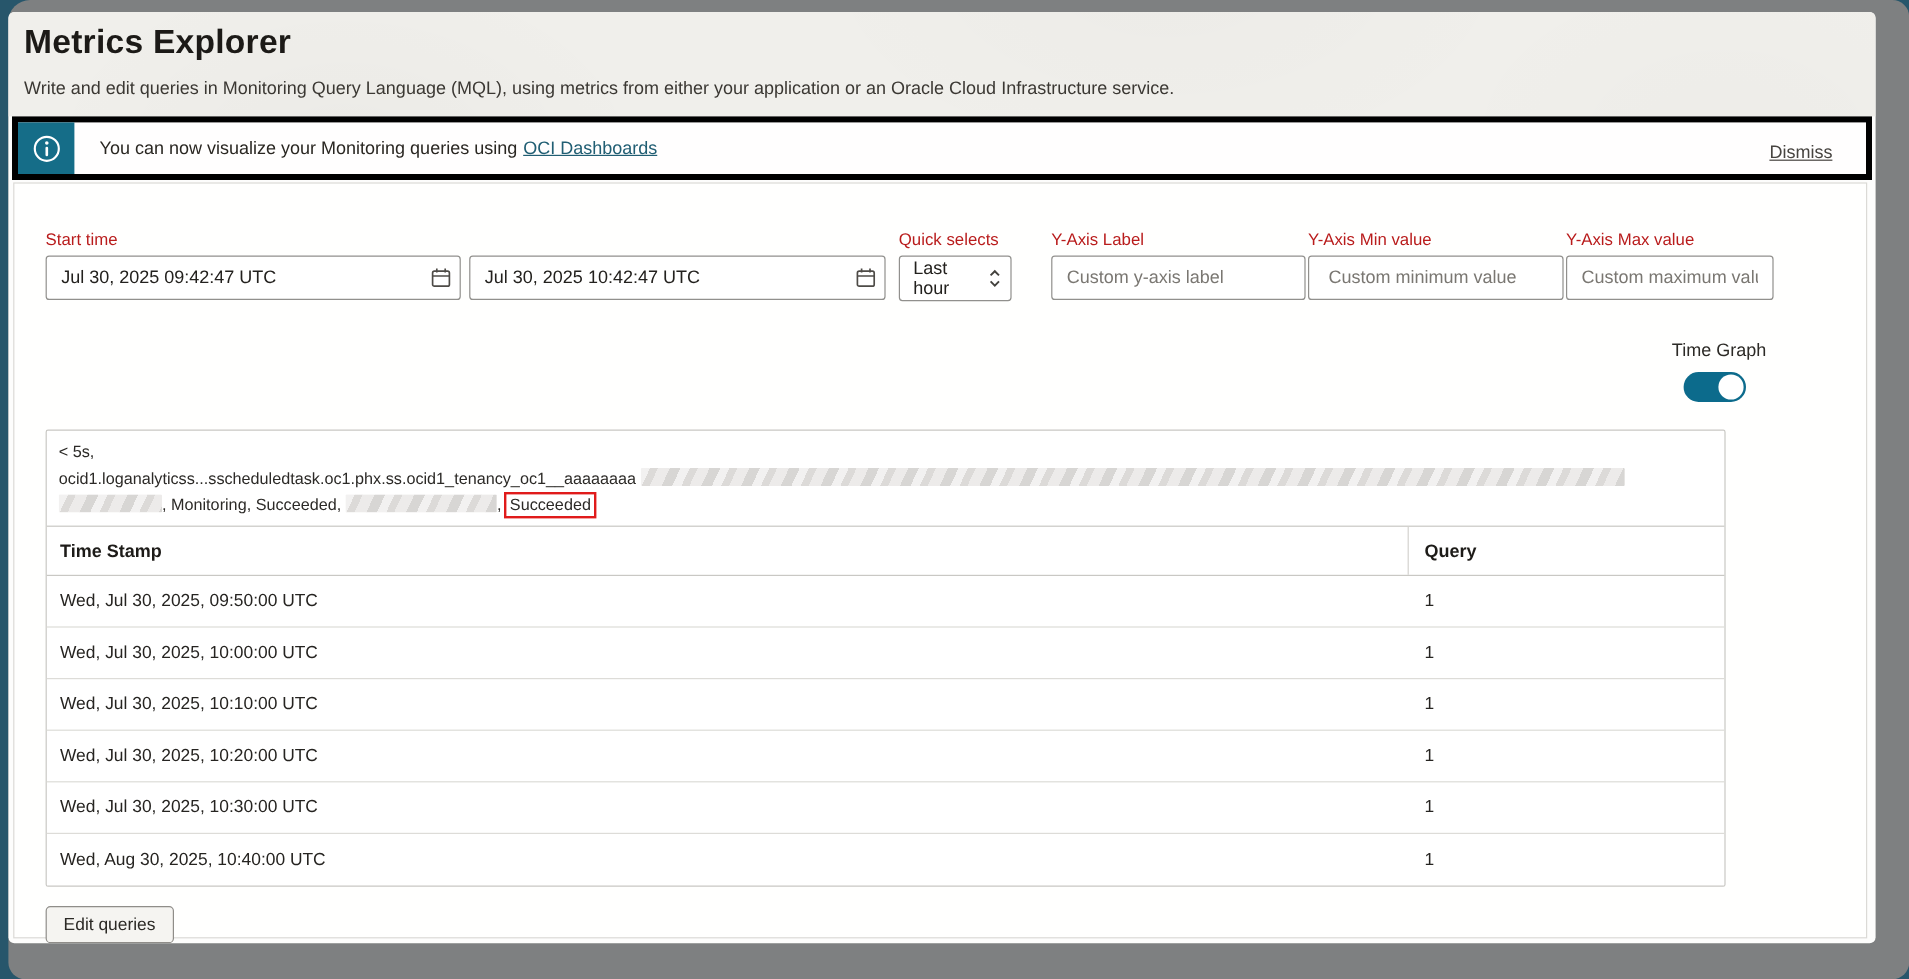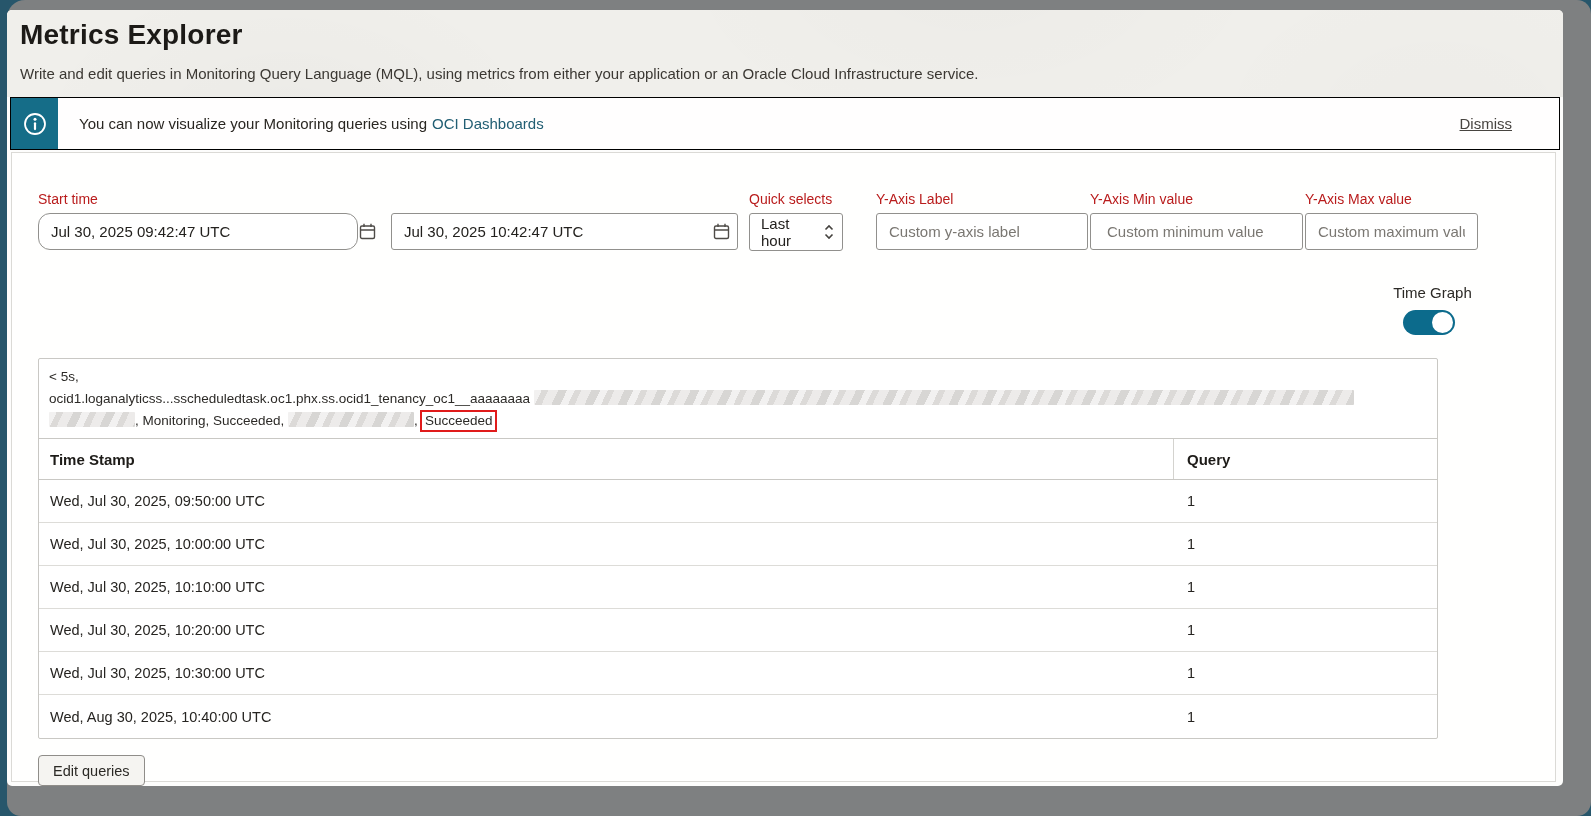--- a/index.html
+++ b/index.html
@@ -28,33 +28,33 @@
       radial-gradient(ellipse 420px 260px at 18% 135%, rgba(0,0,0,0.018), transparent 62%),
       radial-gradient(ellipse 520px 300px at 62% -45%, rgba(0,0,0,0.014), transparent 60%),
       radial-gradient(ellipse 380px 240px at 92% 120%, rgba(0,0,0,0.012), transparent 65%);
   }
   .page-title { position:absolute; left:13px; top:9px; font-size:28px; color:#1c1a17; letter-spacing:.2px; }
   .page-subtitle { position:absolute; left:13px; top:55px; font-size:15px; color:#3b3833; }
 
   
   .banner {
     position:absolute; top:87px; left:3px; right:3px; height:53px;
-    background:#fffefe; border:1px solid #000000;
+    background:#fffefe; border:5px solid #000000;
   }
   .banner-icon-box {
     position:absolute; left:0; top:0; bottom:0; width:47px;
     background:#156d88; display:flex; align-items:center; justify-content:center;
   }
   .banner-text {
     position:absolute; left:68px; top:0; height:100%;
     display:flex; align-items:center; font-size:15px; color:#2a2722;
   }
-  .banner-link { color:#215e73; cursor:pointer; margin-left:5px; }
+  .banner-link { color:#215e73; text-decoration:underline; cursor:pointer; margin-left:5px; }
   .dismiss-link {
-    position:absolute; right:47px; top:17px;
+    position:absolute; right:28px; top:17px;
     font-size:15px; color:#474440; text-decoration:underline; cursor:pointer;
   }
 
   
   .main-panel {
     position:absolute; top:142px; left:4px; right:7px; bottom:4px;
     background:#fffffe; border:1px solid #dbdad6;
   }
   .field-label { position:absolute; top:38px; font-size:14px; color:#b91c1c; }
   .text-input {
@@ -150,21 +150,21 @@
     <div class="banner-text">
       <span>You can now visualize your Monitoring queries using</span>
       <a class="banner-link">OCI Dashboards</a>
     </div>
     <a class="dismiss-link">Dismiss</a>
   </div>
 
   <div class="main-panel">
 
     <label class="field-label" style="left:26px;">Start time</label>
-    <input class="text-input" style="left: 26px; width: 320px; border-radius: 12px;" readonly="" value="Jul 30, 2025 09:42:47 UTC">
+    <input class="text-input" style="left: 26px; width: 346px;" readonly="" value="Jul 30, 2025 09:42:47 UTC">
     <span class="input-icon" style="left:347px;">
       <svg width="17" height="17" viewBox="0 0 17 17">
         <rect x="1.5" y="3" width="14" height="12.5" rx="1.5" fill="none" stroke="#4e4b47" stroke-width="1.4"></rect>
         <line x1="1.5" y1="7" x2="15.5" y2="7" stroke="#4e4b47" stroke-width="1.4"></line>
         <line x1="5" y1="0.8" x2="5" y2="4" stroke="#4e4b47" stroke-width="1.4"></line>
         <line x1="12" y1="0.8" x2="12" y2="4" stroke="#4e4b47" stroke-width="1.4"></line>
       </svg>
     </span>
 
     <label class="field-label" style="left:379px;margin-top:36px;">End time</label>

